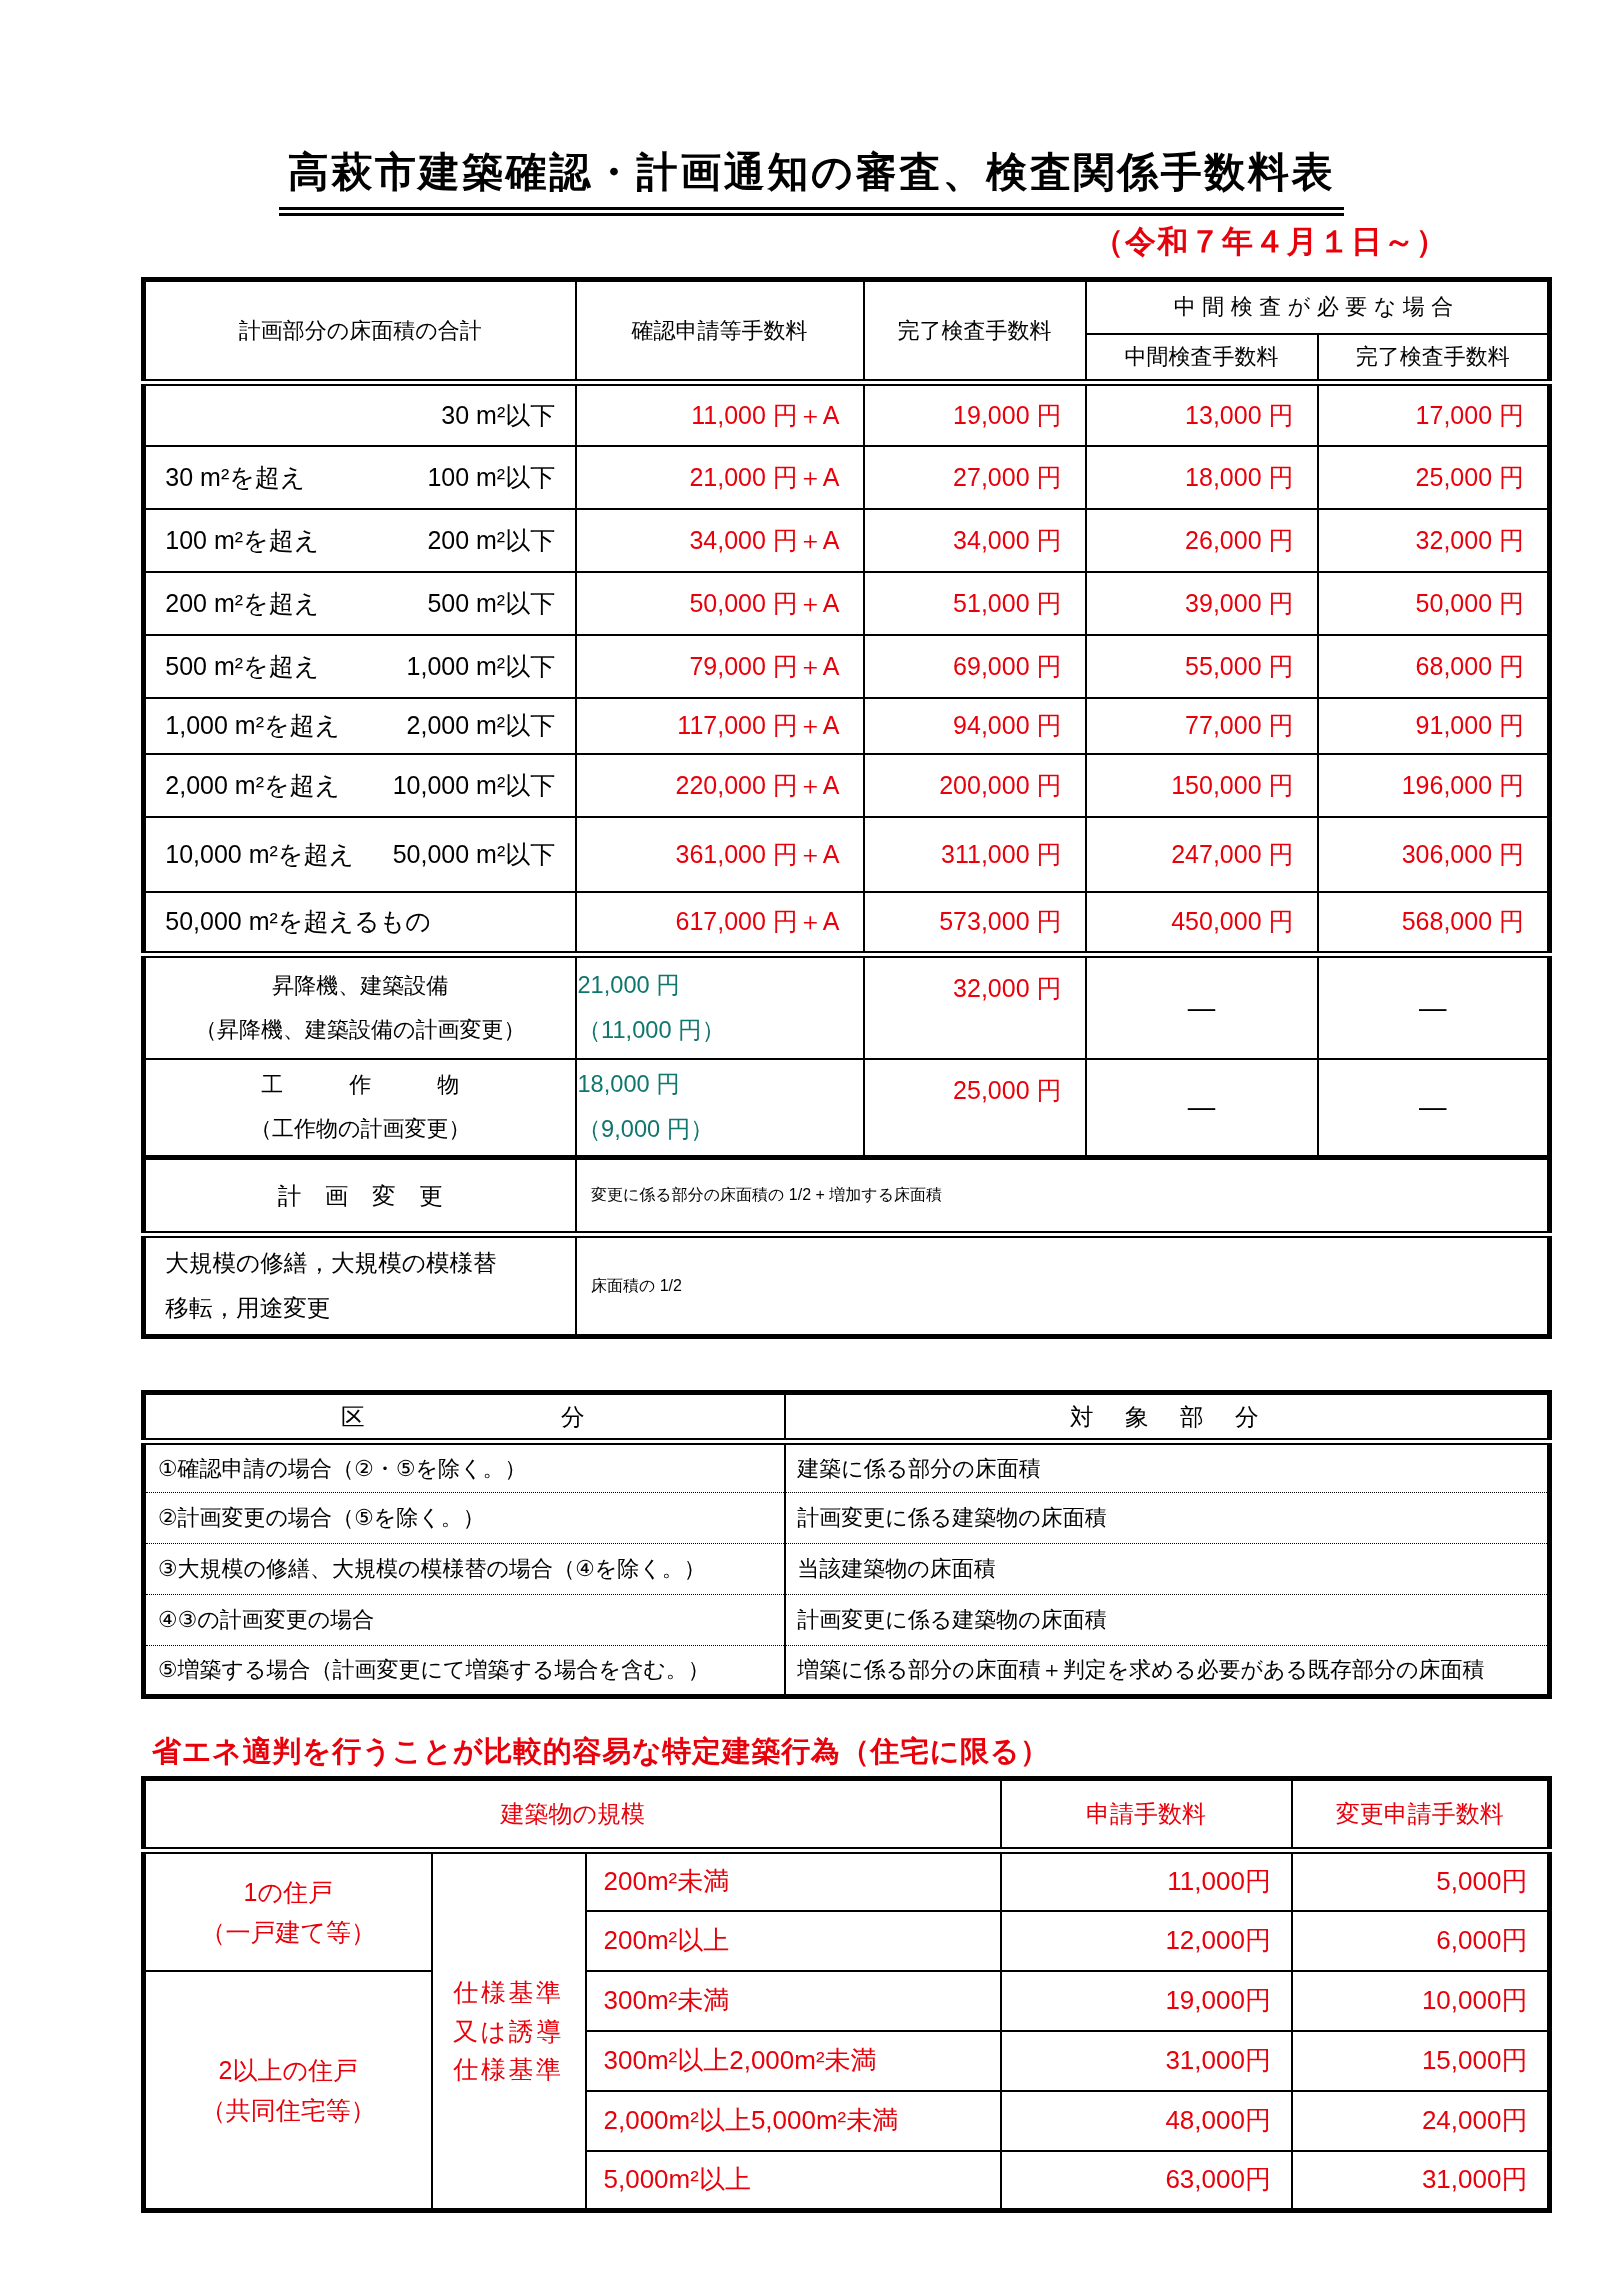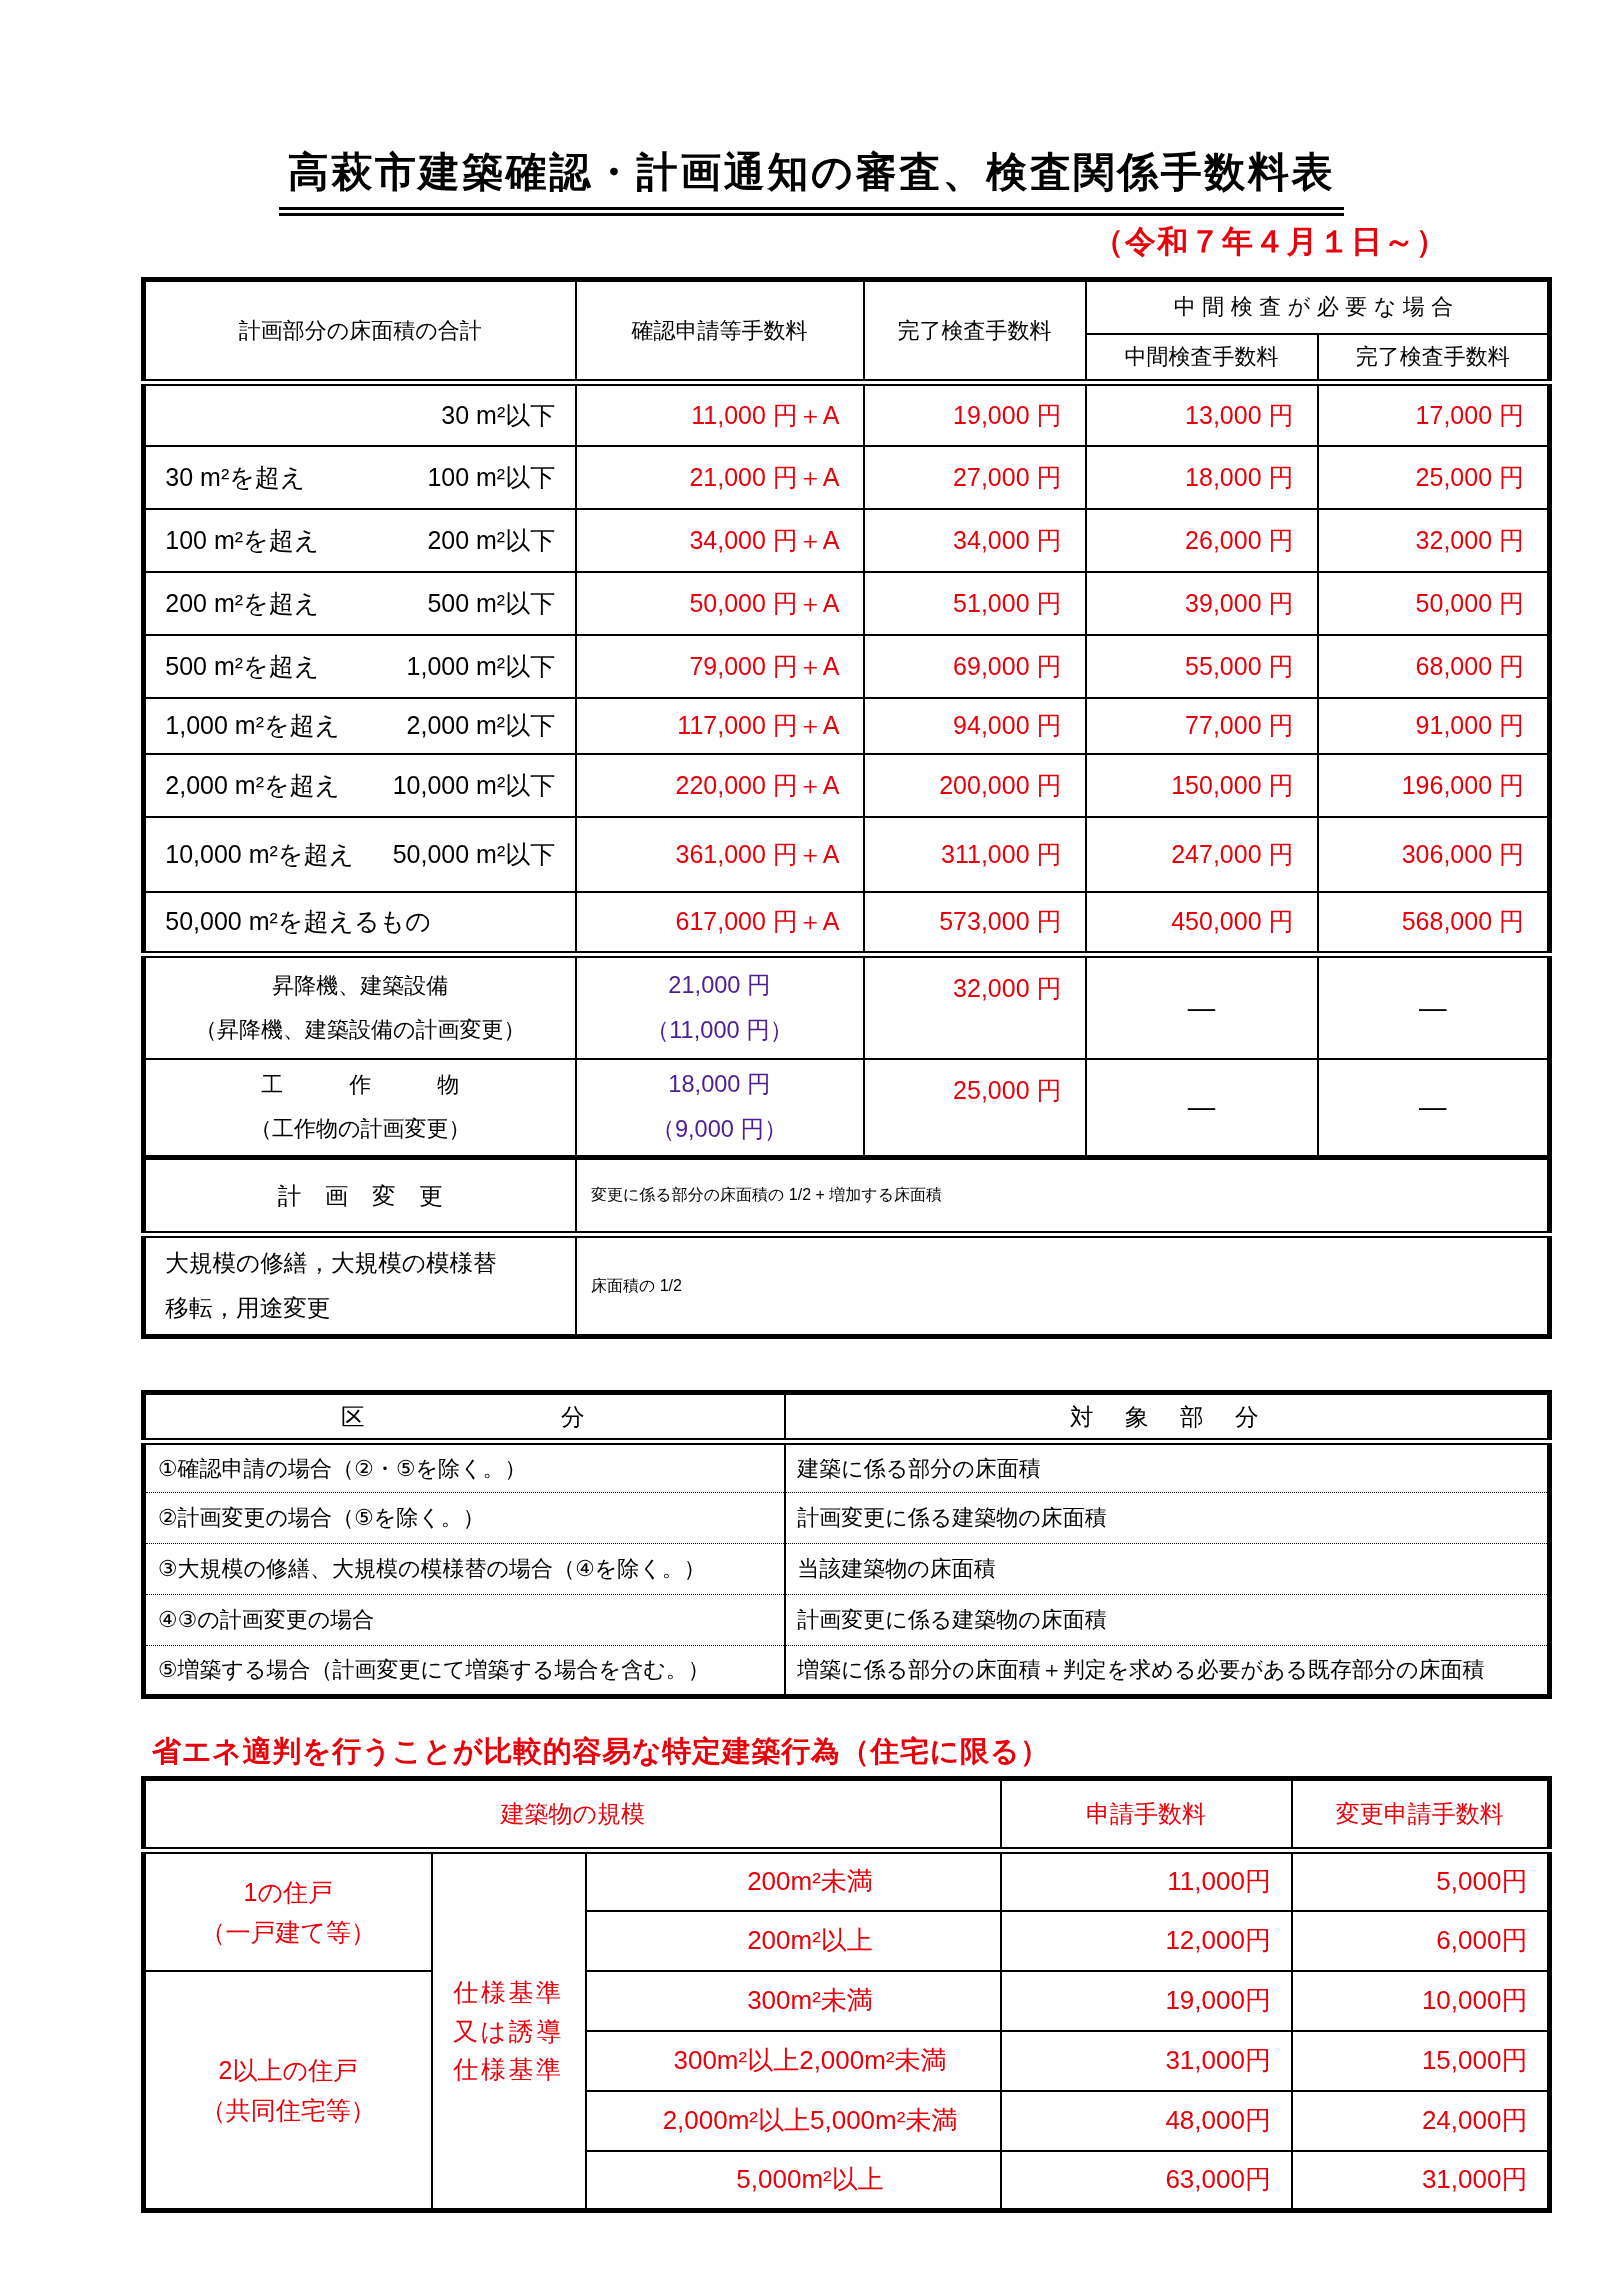--- a/index.html
+++ b/index.html
@@ -28,21 +28,21 @@
   td{border:2px solid #000;vertical-align:middle;overflow:hidden;}
   
   #t1{top:277px;width:1406px;border:5.2px solid #000;}
   #t1 .hc{font-size:22px;text-align:center;font-weight:normal;}
   #t1 .hc-span{font-size:22px;text-align:center;letter-spacing:6.5px;}
   .range{
     display:flex;justify-content:space-between;align-items:center;
     font-size:25px;padding:0 18.3px;
   }
   .fee{font-size:25px;text-align:right;padding-right:23px;color:#e8000b;white-space:nowrap;}
-  .fee2{font-size:23.6px;color:#4c1d95;text-align:center;}
+  .fee2{font-size:23.6px;color:#0f766e;text-align:left;}
   .fee2 div{line-height:1.9;}
   .feetop{font-size:25px;color:#e8000b;text-align:right;padding-right:23px;vertical-align:top;padding-top:14.4px;}
   .dash{font-size:27.5px;text-align:center;color:#000;}
   .lbl2{font-size:22px;text-align:center;}
   .lbl2 div{line-height:2.0;}
   .lbl-c{font-size:23.6px;text-align:center;}
   .note{font-size:16px;text-align:left;padding-left:14.4px;}
   .lbl-left div{font-size:23.6px;text-align:left;padding-left:18.3px;line-height:1.9;}
   tr.dsep td{border-top:7.2px double #000;}
   tr.tsep td{border-top:5.2px solid #000;}
@@ -58,21 +58,21 @@
     font-size:29px;font-weight:bold;color:#e8000b;letter-spacing:0.7px;
   }
   #t3{top:1776px;width:1406px;border:5.2px solid #000;}
   #t3 td{color:#e8000b;}
   #t3 .hc{font-size:24px;text-align:center;}
   tr.dsep3 td{border-top:7.2px double #000;}
   .unit{font-size:25px;text-align:center;}
   .unit div{line-height:1.6;}
   .std{font-size:25px;text-align:center;}
   .std div{line-height:1.55;letter-spacing:2.6px;}
-  .size{font-size:26px;text-align:center;padding-left:35px;white-space:nowrap;}
+  .size{font-size:26px;text-align:left;padding-left:17px;white-space:nowrap;}
   .fee3{font-size:26px;text-align:right;padding-right:19.6px;white-space:nowrap;}
 </style>
 </head>
 <body>
 
 <div id="page">
 
   <div id="title-wrap">
     <span class="title">高萩市建築確認・計画通知の審査、検査関係手数料表</span>
   </div>

